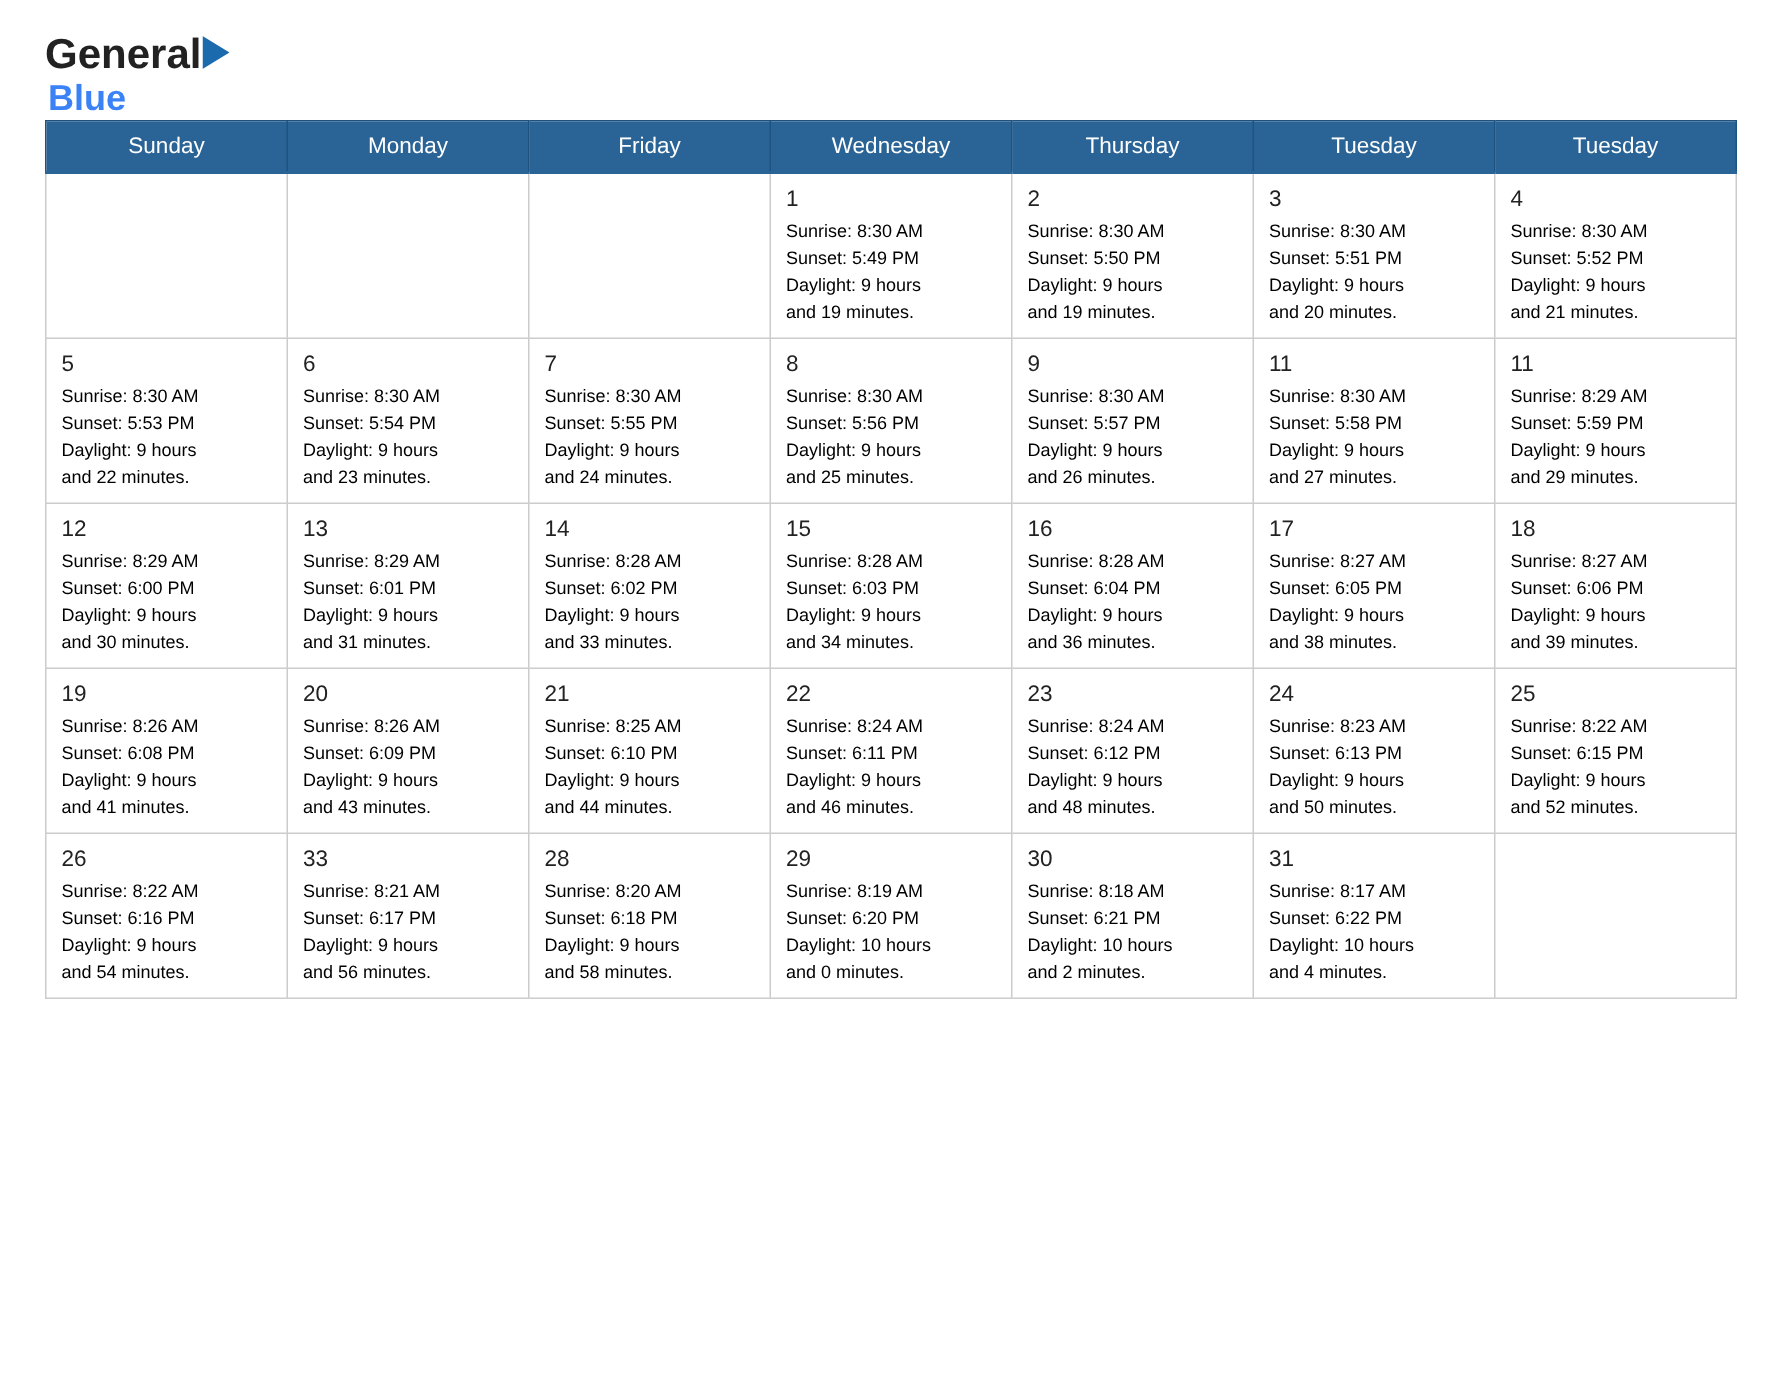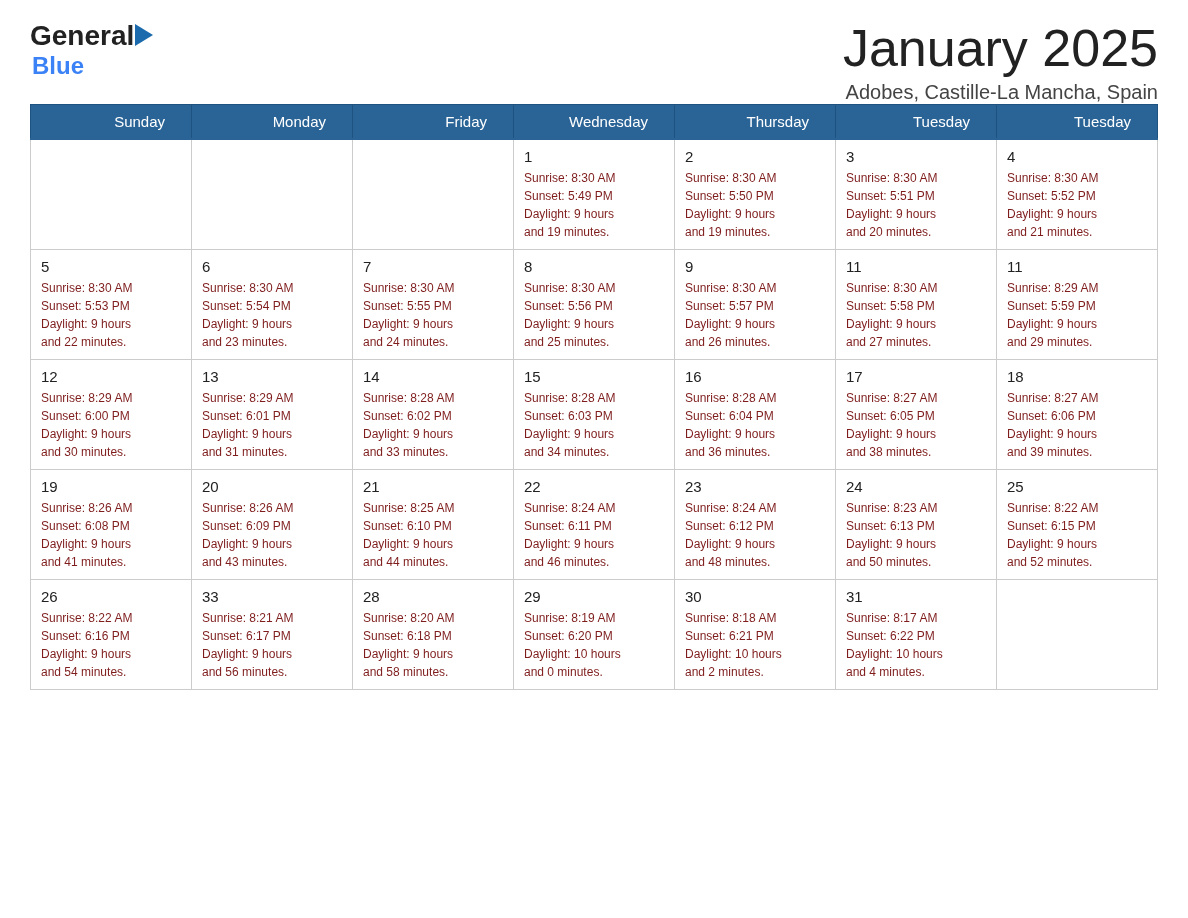--- a/index.html
+++ b/index.html
@@ -42,42 +42,42 @@
       width: 100%;
       border-collapse: collapse;
       border: 1px solid #ccc;
     }
     .calendar th {
       background-color: #2a6496;
       color: #fff;
       font-size: 15px;
       font-weight: normal;
       padding: 8px 26px;
-      text-align: right;
+      text-align: center;
       border: 1px solid #1e5280;
     }
     .calendar td {
       vertical-align: top;
       padding: 8px 10px;
       border: 1px solid #ccc;
       font-size: 12.5px;
       color: #333;
       width: calc(100% / 7);
       min-height: 100px;
     }
     .calendar td .day-number {
       font-size: 15px;
       font-weight: normal;
       color: #222;
       display: block;
       margin-bottom: 4px;
     }
     .calendar td .day-info {
       font-size: 12px;
-      color: #7f1d1d;
+      color: #000000;
       line-height: 1.5;
     }
     .calendar tr td {
       height: 110px;
     }
     .calendar tbody tr:first-child td {
       border-top: 2px solid #2a6496;
     }
     .calendar tbody tr td {
       border-top: 1px solid #ccc;
@@ -94,24 +94,20 @@
     <div class="logo-line1">
       <span style="font-size:28px;font-weight:bold;color:#222;">General</span>
       <svg width="18" height="22" viewBox="0 0 18 22" style="margin-left:1px;margin-top:-2px;">
         <polygon points="0,0 18,11 0,22" fill="#1a6aad"></polygon>
       </svg>
     </div>
     <div>
       <span style="font-size:24px;font-weight:bold;color:#3b82f6;margin-left:2px;">Blue</span>
     </div>
   </div>
-  <div class="title-section">
-    <h1>January 2025</h1>
-    <div class="subtitle">Adobes, Castille-La Mancha, Spain</div>
-  </div>
 </div>
 
 <table class="calendar">
   <thead>
     <tr>
     <th>Sunday</th>
         <th>Monday</th>
         <th>Friday</th>
         <th>Wednesday</th>
         <th>Thursday</th>

